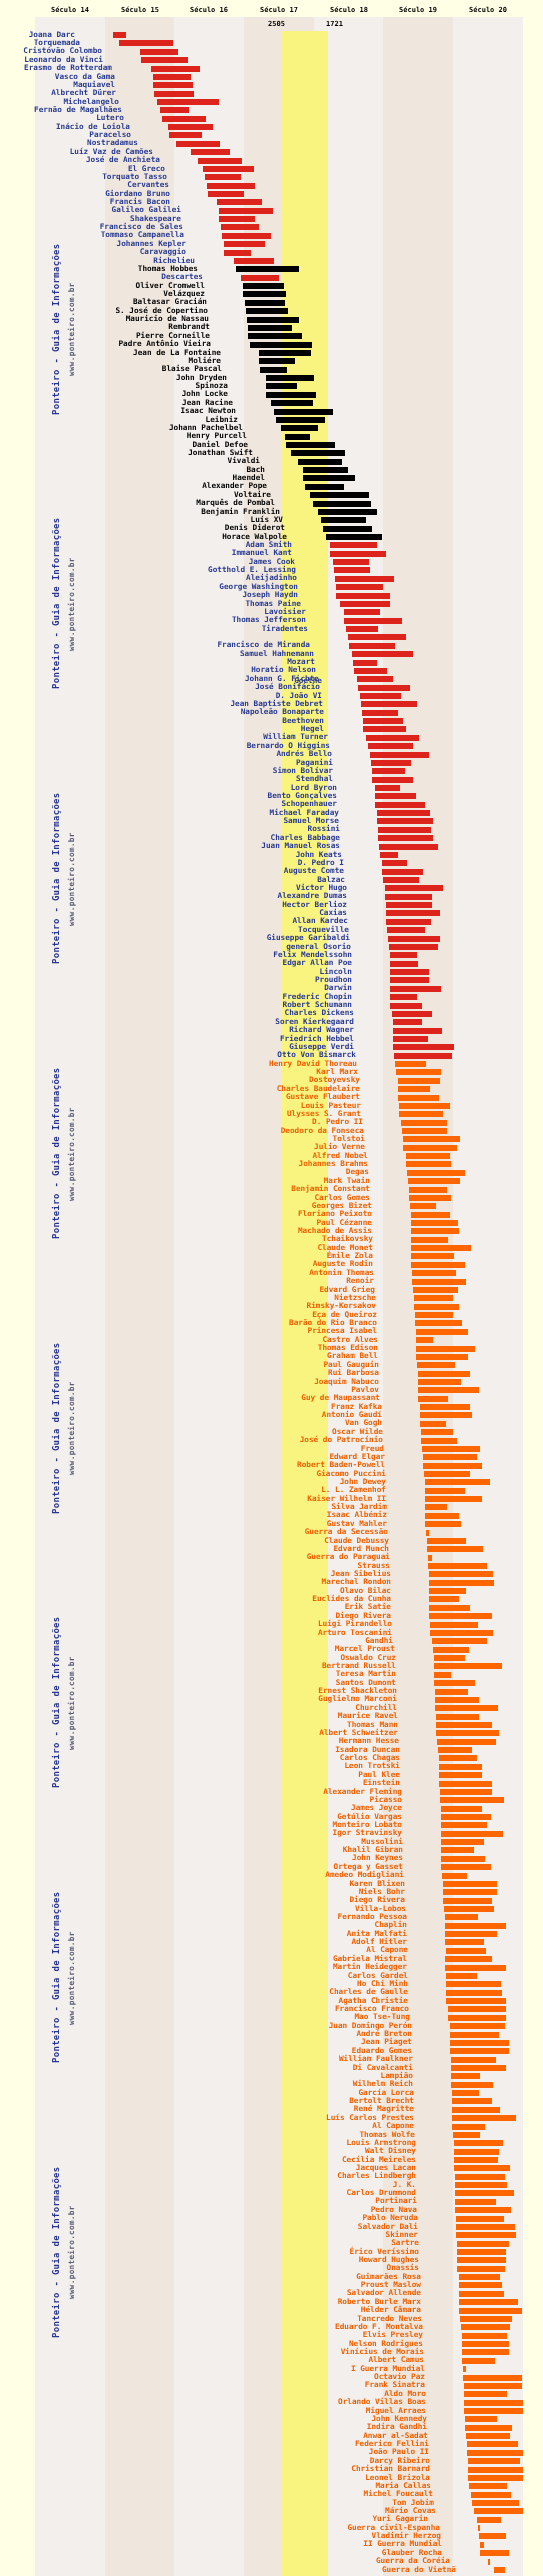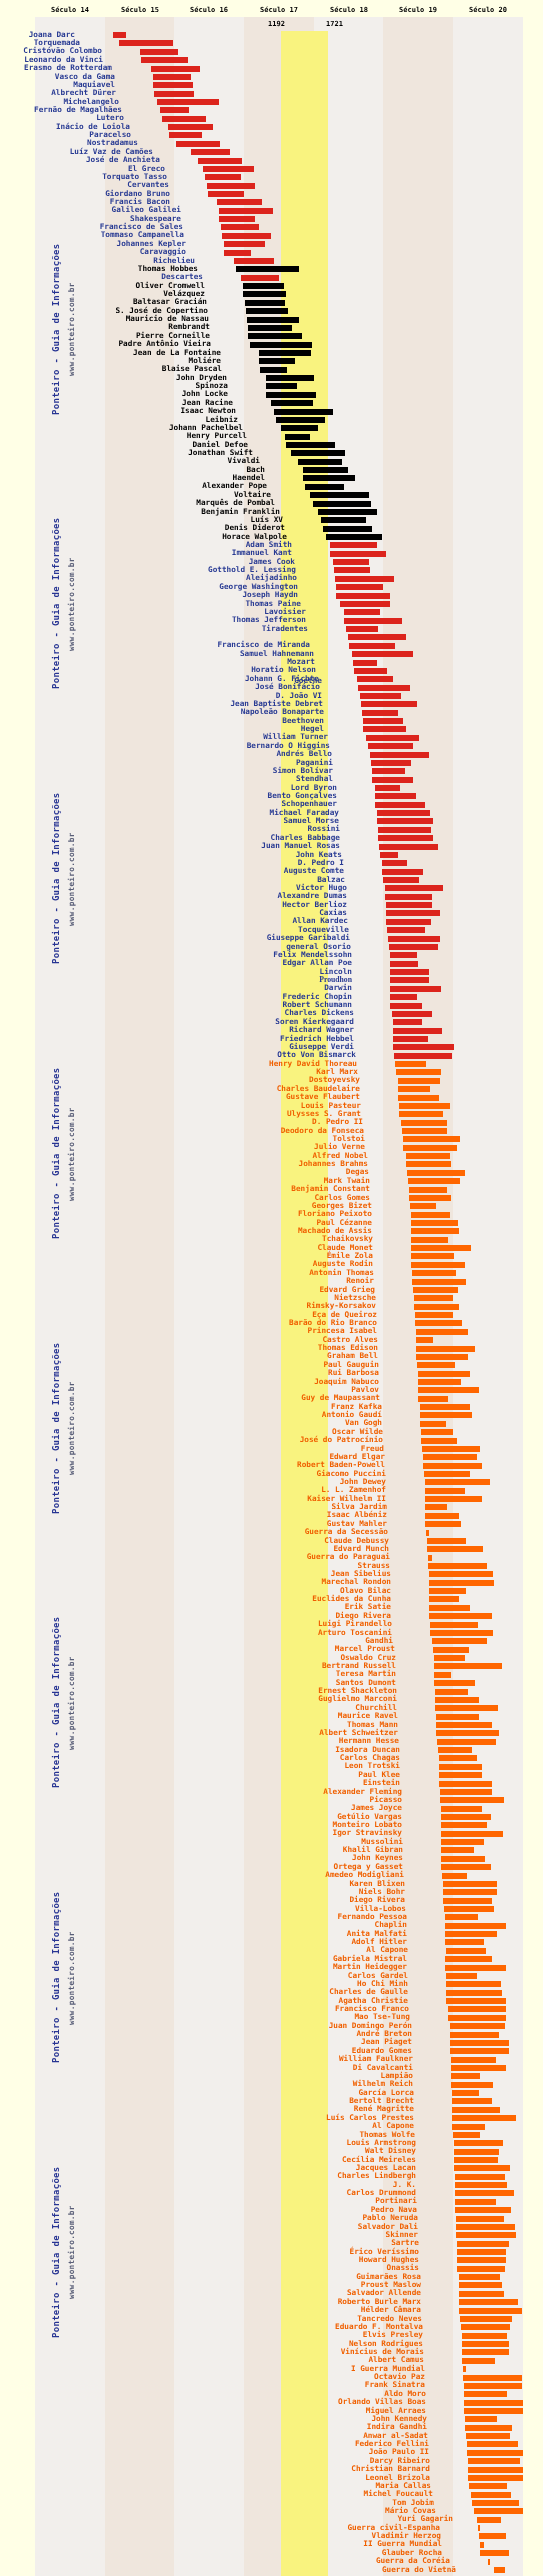--- a/index.html
+++ b/index.html
@@ -45,21 +45,21 @@
     <div class="century-header" style="left: 174px;">Século 16</div>
     <div class="band" style="left: 244px; width: 70px; background: rgb(239, 230, 221);"></div>
     <div class="century-header" style="left: 244px;">Século 17</div>
     <div class="band" style="left: 314px; width: 70px; background: rgb(242, 239, 236);"></div>
     <div class="century-header" style="left: 314px;">Século 18</div>
     <div class="band" style="left: 383px; width: 70px; background: rgb(239, 230, 221);"></div>
     <div class="century-header" style="left: 383px;">Século 19</div>
     <div class="band" style="left: 453px; width: 70px; background: rgb(242, 239, 236);"></div>
     <div class="century-header" style="left: 453px;">Século 20</div>
     <div class="highlight-band" style="left: 281px; width: 47px; background: rgb(249, 243, 127);"></div>
-    <div class="year-label" style="left: 268px;">1192</div>
+    <div class="year-label" style="left: 268px;">2505</div>
     <div class="year-label" style="left: 326px;">1721</div>
     <div class="sidebar-line sidebar-brand" style="left: 51px; top: 415px;">Ponteiro - Guia de Informações</div>
     <div class="sidebar-line sidebar-url" style="left: 67px; top: 376px;">www.ponteiro.com.br</div>
     <div class="sidebar-line sidebar-brand" style="left: 51px; top: 689px;">Ponteiro - Guia de Informações</div>
     <div class="sidebar-line sidebar-url" style="left: 67px; top: 651px;">www.ponteiro.com.br</div>
     <div class="sidebar-line sidebar-brand" style="left: 51px; top: 964px;">Ponteiro - Guia de Informações</div>
     <div class="sidebar-line sidebar-url" style="left: 67px; top: 926px;">www.ponteiro.com.br</div>
     <div class="sidebar-line sidebar-brand" style="left: 51px; top: 1239px;">Ponteiro - Guia de Informações</div>
     <div class="sidebar-line sidebar-url" style="left: 67px; top: 1201px;">www.ponteiro.com.br</div>
     <div class="sidebar-line sidebar-brand" style="left: 51px; top: 1514px;">Ponteiro - Guia de Informações</div>
@@ -289,21 +289,21 @@
     <div class="row-label" style="right: 194px; top: 934px; color: rgb(40, 58, 147);">Giuseppe Garibaldi</div>
     <div class="lifespan-bar" style="left: 388px; top: 936px; width: 52px; background: rgb(220, 36, 28);"></div>
     <div class="row-label" style="right: 193px; top: 943px; color: rgb(40, 58, 147);">general Osorio</div>
     <div class="lifespan-bar" style="left: 389px; top: 944px; width: 49px; background: rgb(220, 36, 28);"></div>
     <div class="row-label" style="right: 192px; top: 951px; color: rgb(40, 58, 147);">Felix Mendelssohn</div>
     <div class="lifespan-bar" style="left: 390px; top: 952px; width: 26.5px; background: rgb(220, 36, 28);"></div>
     <div class="row-label" style="right: 192px; top: 959px; color: rgb(40, 58, 147);">Edgar Allan Poe</div>
     <div class="lifespan-bar" style="left: 390px; top: 961px; width: 28px; background: rgb(220, 36, 28);"></div>
     <div class="row-label" style="right: 192px; top: 968px; color: rgb(40, 58, 147);">Lincoln</div>
     <div class="lifespan-bar" style="left: 390px; top: 969px; width: 39px; background: rgb(220, 36, 28);"></div>
-    <div class="row-label" style="right: 192px; top: 976px; color: rgb(40, 58, 147); font-family: Liberation Serif, serif;">Proudhon</div>
+    <div class="row-label" style="right: 192px; top: 976px; color: rgb(40, 58, 147);">Proudhon</div>
     <div class="lifespan-bar" style="left: 390px; top: 977px; width: 39px; background: rgb(220, 36, 28);"></div>
     <div class="row-label" style="right: 192px; top: 984px; color: rgb(40, 58, 147);">Darwin</div>
     <div class="lifespan-bar" style="left: 390px; top: 986px; width: 51px; background: rgb(220, 36, 28);"></div>
     <div class="row-label" style="right: 192px; top: 993px; color: rgb(40, 58, 147);">Frederic Chopin</div>
     <div class="lifespan-bar" style="left: 390px; top: 994px; width: 27px; background: rgb(220, 36, 28);"></div>
     <div class="row-label" style="right: 192px; top: 1001px; color: rgb(40, 58, 147);">Robert Schumann</div>
     <div class="lifespan-bar" style="left: 390px; top: 1003px; width: 32px; background: rgb(220, 36, 28);"></div>
     <div class="row-label" style="right: 190px; top: 1009px; color: rgb(40, 58, 147);">Charles Dickens</div>
     <div class="lifespan-bar" style="left: 392px; top: 1011px; width: 40px; background: rgb(220, 36, 28);"></div>
     <div class="row-label" style="right: 190px; top: 1018px; color: rgb(40, 58, 147);">Soren Kierkegaard</div>
@@ -657,21 +657,21 @@
     <div class="row-label" style="right: 114px; top: 2474px; color: rgb(240, 96, 0);">Leonel Brizola</div>
     <div class="lifespan-bar" style="left: 468px; top: 2475px; width: 55px; background: rgb(255, 102, 0);"></div>
     <div class="row-label" style="right: 113px; top: 2482px; color: rgb(240, 96, 0);">Maria Callas</div>
     <div class="lifespan-bar" style="left: 469px; top: 2483px; width: 38px; background: rgb(255, 102, 0);"></div>
     <div class="row-label" style="right: 111px; top: 2490px; color: rgb(240, 96, 0);">Michel Foucault</div>
     <div class="lifespan-bar" style="left: 471px; top: 2492px; width: 40px; background: rgb(255, 102, 0);"></div>
     <div class="row-label" style="right: 110px; top: 2499px; color: rgb(240, 96, 0);">Tom Jobim</div>
     <div class="lifespan-bar" style="left: 472px; top: 2500px; width: 47px; background: rgb(255, 102, 0);"></div>
     <div class="row-label" style="right: 108px; top: 2507px; color: rgb(240, 96, 0);">Mário Covas</div>
     <div class="lifespan-bar" style="left: 474px; top: 2508px; width: 49px; background: rgb(255, 102, 0);"></div>
-    <div class="row-label" style="right: 91px; top: 2515px; color: rgb(240, 96, 0);">Yuri Gagarin</div>
+    <div class="row-label" style="right: 116px; top: 2515px; color: rgb(240, 96, 0);">Yuri Gagarin</div>
     <div class="lifespan-bar" style="left: 477px; top: 2517px; width: 24px; background: rgb(255, 102, 0);"></div>
     <div class="row-label" style="right: 104px; top: 2524px; color: rgb(240, 96, 0);">Guerra civil-Espanha</div>
     <div class="lifespan-bar" style="left: 478px; top: 2525px; width: 2.1px; background: rgb(255, 102, 0);"></div>
     <div class="row-label" style="right: 103px; top: 2532px; color: rgb(240, 96, 0);">Vladimir Herzog</div>
     <div class="lifespan-bar" style="left: 479px; top: 2533px; width: 26.5px; background: rgb(255, 102, 0);"></div>
     <div class="row-label" style="right: 102px; top: 2540px; color: rgb(240, 96, 0);">II Guerra Mundial</div>
     <div class="lifespan-bar" style="left: 480px; top: 2542px; width: 4.2px; background: rgb(255, 102, 0);"></div>
     <div class="row-label" style="right: 102px; top: 2549px; color: rgb(240, 96, 0);">Glauber Rocha</div>
     <div class="lifespan-bar" style="left: 480px; top: 2550px; width: 29px; background: rgb(255, 102, 0);"></div>
     <div class="row-label" style="right: 94px; top: 2557px; color: rgb(240, 96, 0);">Guerra da Coréia</div>

